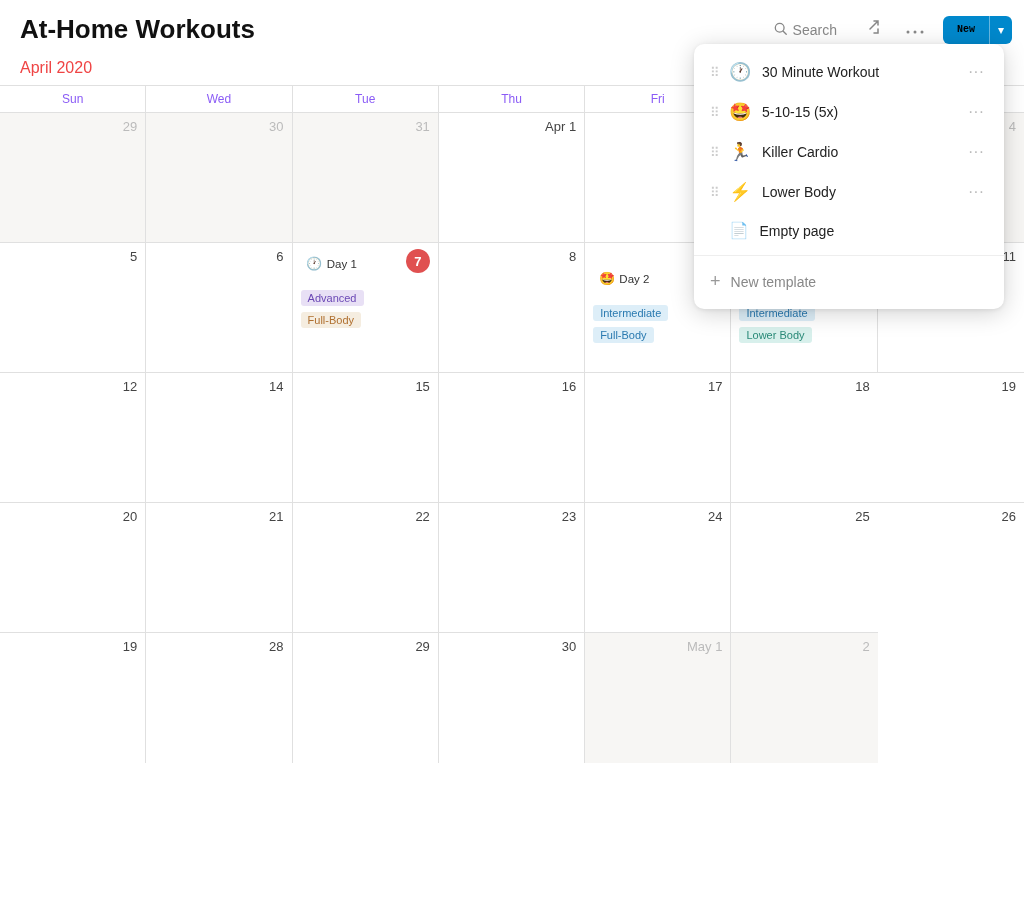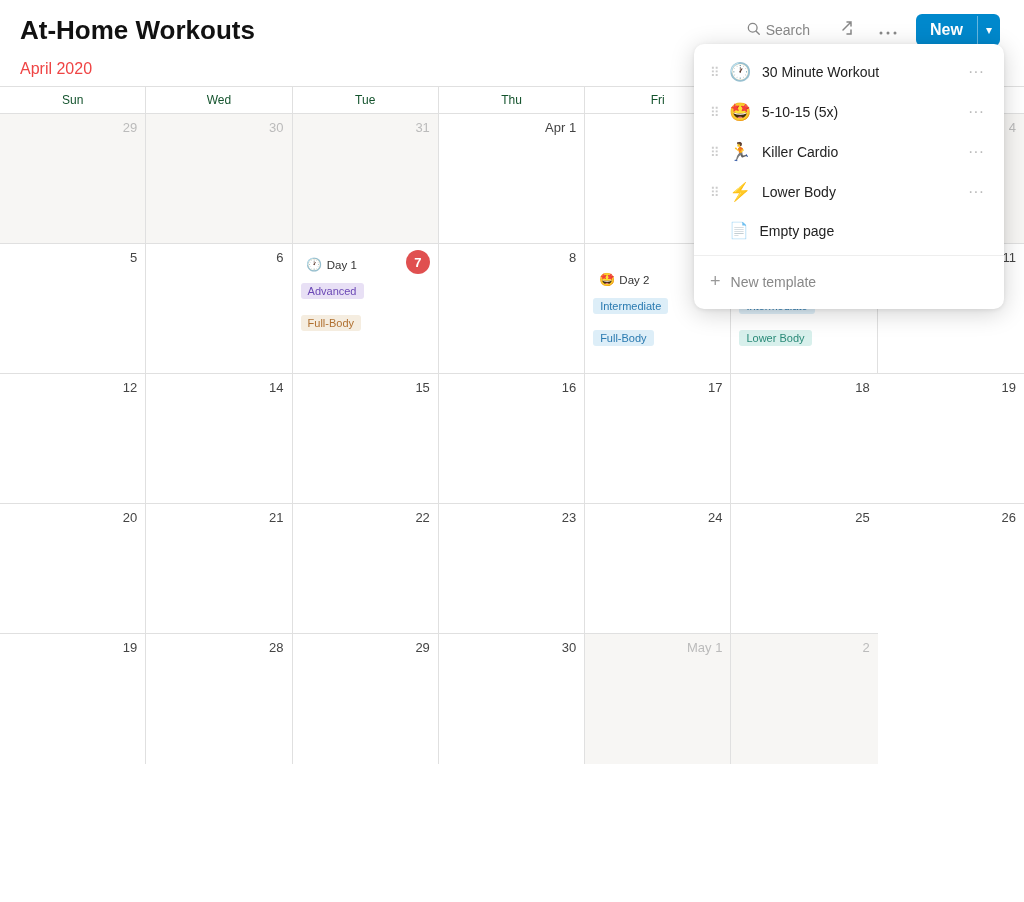--- a/index.html
+++ b/index.html
@@ -11,21 +11,21 @@
       height: 902px;
       overflow: hidden;
       position: relative;
     }
 
     
     .header {
       display: flex;
       align-items: center;
       justify-content: space-between;
-      padding: 14px 24px 10px 20px;
+      padding: 14px 12px 10px 20px;
     }
     .header-title {
       font-size: 26px;
       font-weight: 700;
       color: #111;
     }
     .header-actions {
       display: flex;
       align-items: center;
       gap: 12px;
@@ -53,25 +53,26 @@
     .new-btn-group {
       display: flex;
       align-items: center;
       background: #0088cc;
       border-radius: 6px;
       overflow: hidden;
     }
     .new-btn-main {
       background: none;
       border: none;
-      color: #ffffff;
-      font-size: 16px;
+      color: #000000;
+      font-size: 10px;
       font-weight: 600;
       padding: 7px 14px;
       cursor: pointer;
+      font-family: Liberation Mono, monospace;
     }
     .new-btn-arrow {
       background: none;
       border: none;
       border-left: 1px solid rgba(255,255,255,0.4);
       color: #fff;
       padding: 7px 8px;
       cursor: pointer;
       font-size: 12px;
     }
@@ -90,21 +91,21 @@
       border-top: 1px solid #e0e0e0;
     }
     .day-headers {
       display: grid;
       grid-template-columns: repeat(7, 1fr);
       border-bottom: 1px solid #e0e0e0;
     }
     .day-header {
       text-align: center;
       font-size: 12px;
-      color: #14532d;
+      color: #8b5cf6;
       font-weight: 500;
       padding: 6px 0;
       border-right: 1px solid #e0e0e0;
     }
     .day-header:last-child { border-right: none; }
 
     .calendar-grid {
       display: grid;
       grid-template-columns: repeat(7, 1fr);
       grid-template-rows: repeat(5, 1fr);
@@ -150,21 +151,21 @@
       font-size: 11.5px;
       margin-bottom: 3px;
       display: flex;
       align-items: center;
       gap: 4px;
       cursor: pointer;
     }
     .event-card .event-icon { font-size: 13px; flex-shrink: 0; }
     .event-card .event-title { font-weight: 500; color: #333; }
 
-    .tag-row { display: flex; gap: 16px; flex-wrap: wrap; margin-top: 8px; }
+    .tag-row { display: flex; gap: 6px; flex-wrap: wrap; margin-top: 16px; }
     .tag {
       border-radius: 3px;
       padding: 2px 7px;
       font-size: 11px;
       font-weight: 500;
     }
     .tag-purple { background: #e8e0f5; color: #6b48b5; }
     .tag-beige  { background: #f5ede0; color: #b07030; }
     .tag-blue   { background: #ddeef8; color: #2a7ab0; }
     .tag-teal   { background: #d8f0ec; color: #2a8a78; }

